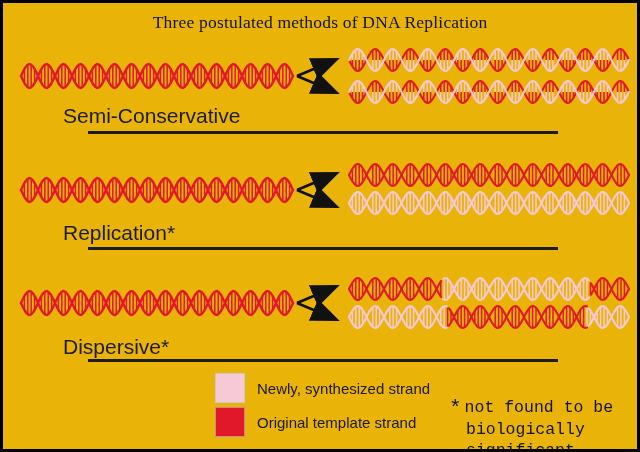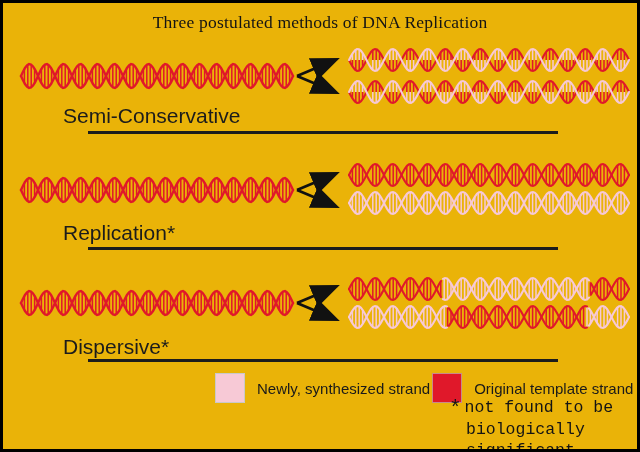--- a/index.html
+++ b/index.html
@@ -8,21 +8,21 @@
     border:3px solid #000;box-sizing:border-box;overflow:hidden;
     font-family:"Liberation Sans",sans-serif;color:#1a1a1a;
   }
   .title{
     position:absolute;left:0;right:0;top:9px;text-align:center;
     font-family:"Liberation Serif",serif;font-size:17.5px;letter-spacing:.2px;color:#141414;
   }
   svg.helix,svg.arrows{position:absolute;display:block;overflow:visible;}
   .method-label{position:absolute;font-size:21px;color:#1c1c1c;text-align:right;}
   .rule{position:absolute;height:3px;background:#1c1c1c;width:470px;left:85px;}
-  .legend{position:absolute;left:212px;top:369px;display:flex;flex-direction:row;gap:2px;justify-content:space-between;}
+  .legend{position:absolute;left:212px;top:369px;display:flex;flex-direction:column;gap:2px;justify-content:space-between;}
   .legend-row{display:flex;align-items:center;height:32px;}
   .swatch{width:30px;height:30px;box-sizing:border-box;flex:0 0 auto;}
   .swatch.light{border:1px solid #c9c9c9;}
   .swatch.dark{border:1px solid #c98a8a;}
   .legend-label{margin-left:12px;font-size:15px;color:#1a1a1a;}
   .footnote{
     position:absolute;left:446px;top:394px;
     font-family:Liberation Mono, monospace;font-size:16.5px;line-height:21px;color:#141414;
   }
   .fn-star{font-size:21px;vertical-align:-2px;margin-right:3px;}

